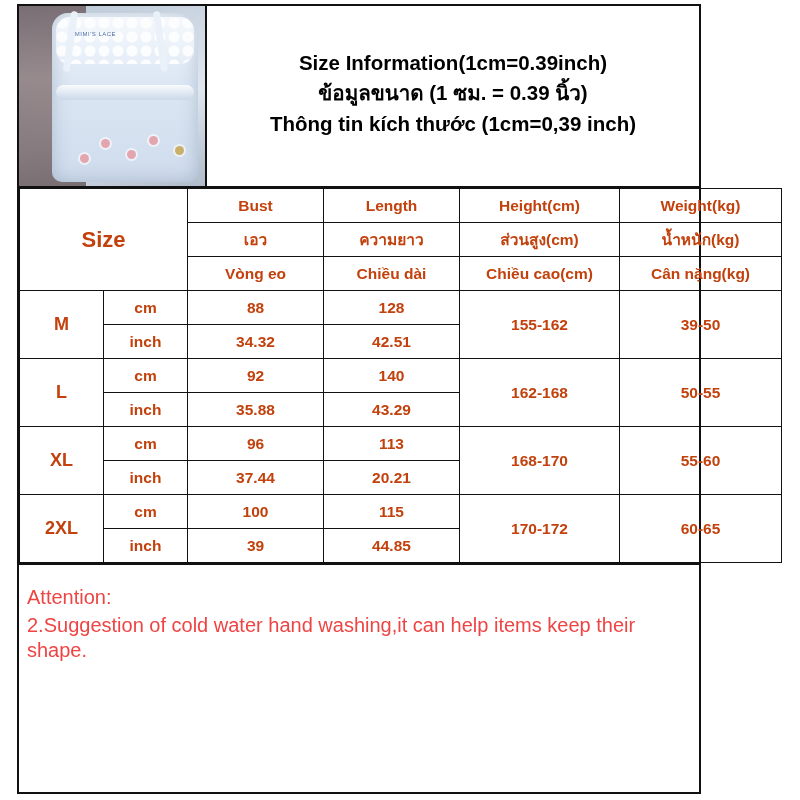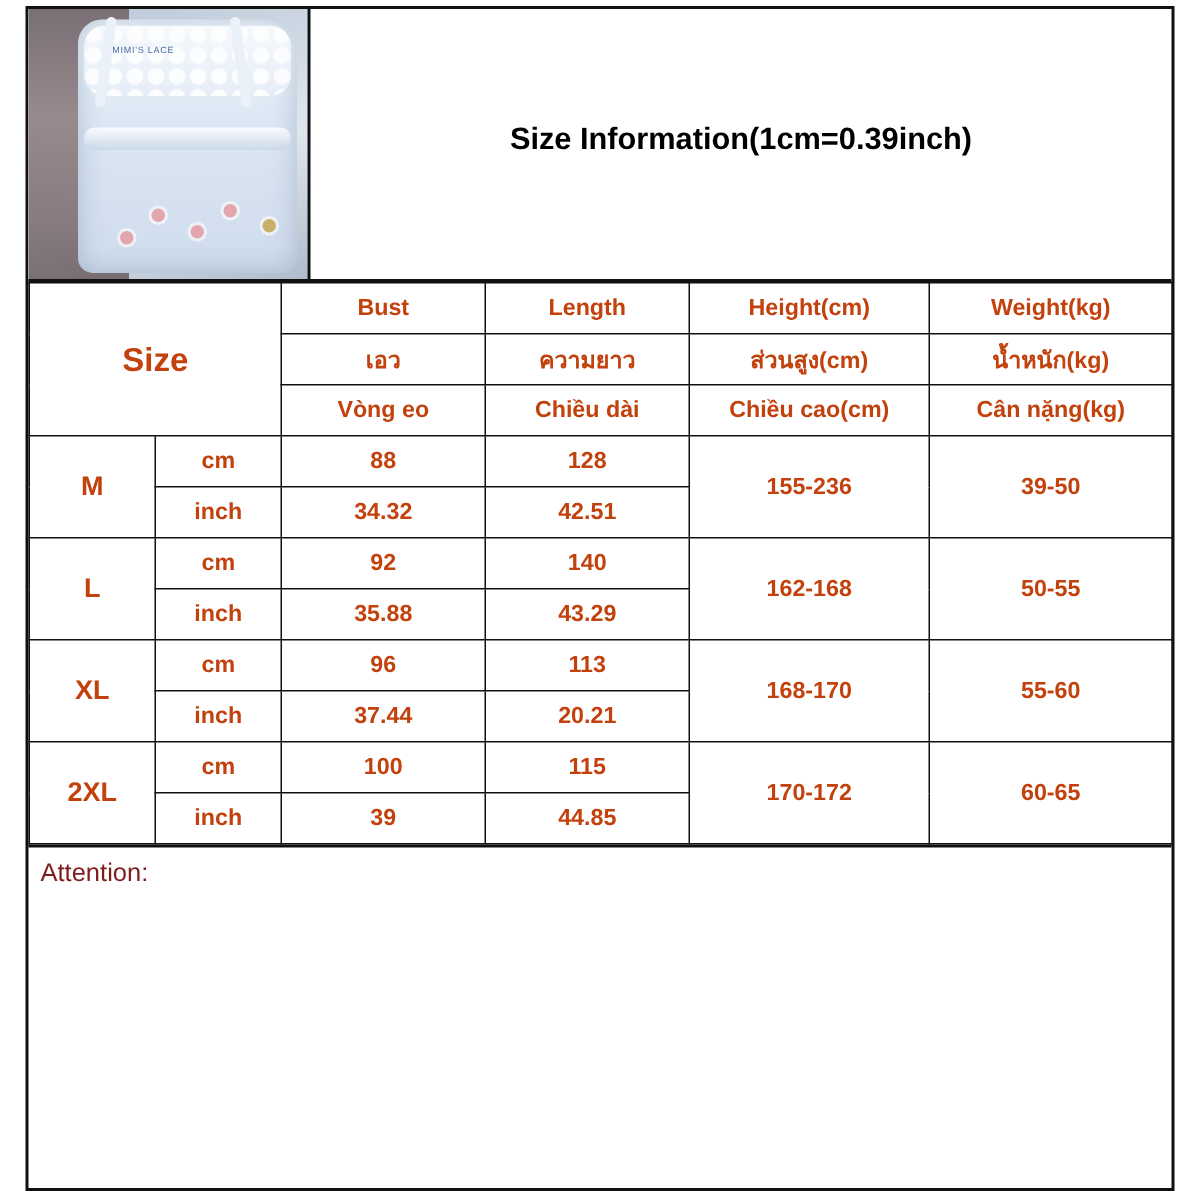--- a/index.html
+++ b/index.html
@@ -11,21 +11,21 @@
   }
   #page {
     position: relative;
     width: 800px; height: 800px;
     background: #ffffff;
     overflow: hidden;
   }
   .sheet {
     position: absolute;
     left: 17px; top: 4px;
-    width: 766px; height: 790px;
+    width: 684px; height: 790px;
     border: 2px solid #111;
     background: #fff;
   }
   
   .topwrap {
     display: flex;
     height: 182px;
     border-bottom: 2px solid #111;
   }
   .photo {
@@ -139,24 +139,24 @@
   }
   table.sz td.sizelabel {
     font-size: 18px;
     font-weight: bold;
   }
   table.sz td.val { font-weight: bold; margin-top: 44px; }
   .unitcell { font-size: 15px; font-weight: bold; }
 
   
   .attention {
-    padding: 6px 8px 8px 8px;
-    font-size: 17px;
+    padding: 20px 8px 8px 8px;
+    font-size: 20px;
     line-height: 1.28;
-    color: #7f1d1d;
+    color: #ef4444;
     border-top: 2px solid #111;
   }
   .attention p { margin: 0 0 2px 0; }
   .spacer { height: 58px; }
 </style>
 </head>
 <body>
 
 <div id="page">
   <div class="sheet">
@@ -172,20 +172,22 @@
         <div class="dot d1"></div>
         <div class="dot d2"></div>
         <div class="dot d3"></div>
         <div class="dot d4"></div>
         <div class="dot d5"></div>
         <div class="tag">MIMI'S LACE</div>
       </div>
 
       <div class="titlebox">
         <div>Size Information(1cm=0.39inch)</div>
+        <div>ข้อมูลขนาด (1 ซม. = 0.39 นิ้ว)</div>
+        <div>Thông tin kích thước (1cm=0,39 inch)</div>
       </div>
     </div>
 
     <table class="sz">
       <colgroup>
         <col class="c-size">
           <col class="c-unit">
           <col class="c-bust">
         <col class="c-length">
           <col class="c-height">
@@ -211,21 +213,21 @@
           <td class="head">Chiều dài</td>
           <td class="head">Chiều cao(cm)</td>
           <td class="head">Cân nặng(kg)</td>
         </tr>
 
         <tr>
           <td class="sizelabel" rowspan="2">M</td>
           <td class="unitcell">cm</td>
           <td class="val">88</td>
           <td class="val">128</td>
-          <td class="val" rowspan="2">155-236</td>
+          <td class="val" rowspan="2">155-162</td>
           <td class="val" rowspan="2">39-50</td>
         </tr>
         <tr>
           <td class="unitcell">inch</td>
           <td class="val">34.32</td>
           <td class="val">42.51</td>
         </tr>
 
         <tr>
           <td class="sizelabel" rowspan="2">L</td>
@@ -266,17 +268,18 @@
         <tr>
           <td class="unitcell">inch</td>
           <td class="val">39</td>
           <td class="val">44.85</td>
         </tr>
       </tbody>
     </table>
 
     <div class="attention">
       <p>Attention:</p>
+      <p>2.Suggestion of cold water hand washing,it can help items keep their shape.</p>
       <div class="spacer"></div>
     </div>
 
   </div>
 </div>
 
 </body></html>

